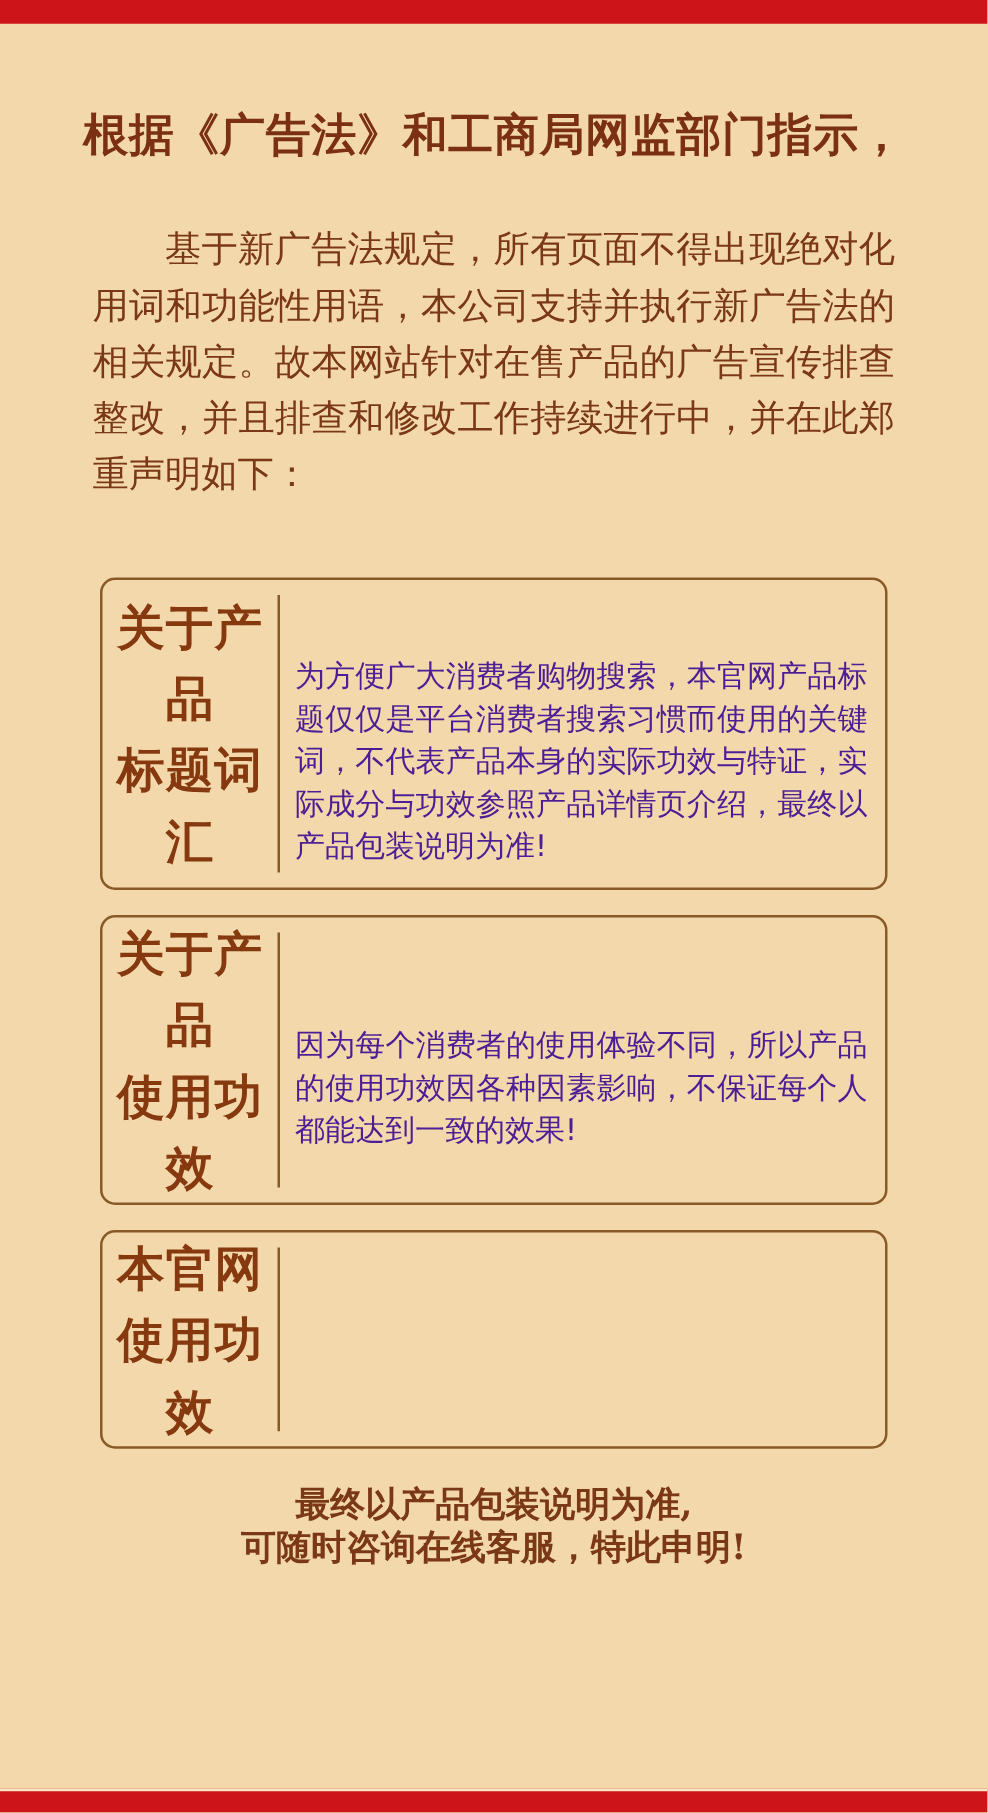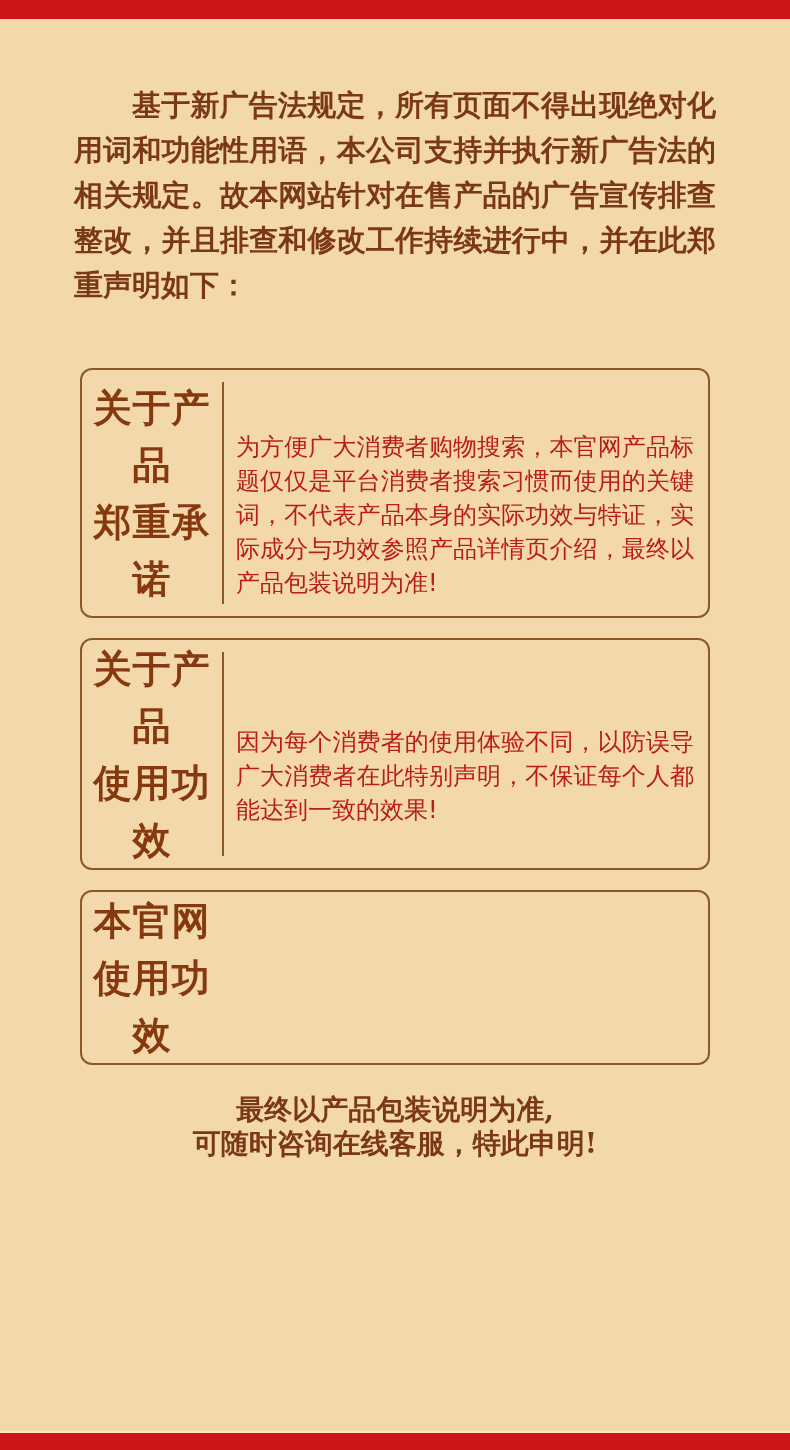--- a/index.html
+++ b/index.html
@@ -33,21 +33,20 @@
     font-size: 36px;
     line-height: 50px;
     font-weight: bold;
     color: #7c3013;
     letter-spacing: 0.5px;
   }
   .title span { display: block; }
   .paragraphs {
     width: 642px;
     margin: 0 auto;
-    font-weight: bold;
   }
   .para {
     margin: 0;
     font-size: 29px;
     line-height: 45px;
     text-align: justify;
     text-indent: 2em;
     color: #7b3817;
   }
   .para-1 { margin-top: 44px; }
@@ -86,69 +85,70 @@
   }
   .box-text {
     flex: 1;
     display: flex;
     align-items: center;
     padding: 16px 14px 16px 12px;
     font-family: "DejaVu Sans", "Liberation Sans", sans-serif;
     font-size: 24px;
     line-height: 34px;
     text-align: justify;
-    color: #b91c1c;
+    color: #4c1d95;
     margin-top: 44px;
   }
   .box-1 { min-height: 190px; }
   .box-2 { min-height: 147px; }
-  .box-3 { min-height: 143px; align-items: flex-end; }
+  .box-3 { min-height: 143px; }
   .footer-note {
     margin-top: 28px;
     text-align: center;
     font-size: 28px;
     font-weight: bold;
     line-height: 34px;
     color: #7b3817;
   }
   .footer-note span { display: block; }
 </style>
 </head>
 <body>
 
 <div class="top-bar"></div>
 
 <h1 class="title">
+  <span>根据《广告法》和工商局网监部门指示，</span>
 </h1>
 
 <div class="paragraphs">
   <p class="para para-1">基于新广告法规定，所有页面不得出现绝对化用词和功能性用语，本公司支持并执行新广告法的相关规定。故本网站针对在售产品的广告宣传排查整改，并且排查和修改工作持续进行中，并在此郑重声明如下：</p>
 </div>
 
 <div class="boxes">
 
   <div class="notice-box box-1 first">
     <div class="box-label">
       <span>关于产品</span>
-      <span>郑重承诺</span>
+      <span>标题词汇</span>
     </div>
     <div class="box-divider"></div>
     <div class="box-text">
       <span>为方便广大消费者购物搜索，本官网产品标题仅仅是平台消费者搜索习惯而使用的关键词，不代表产品本身的实际功效与特证，实际成分与功效参照产品详情页介绍，最终以产品包装说明为准!</span>
     </div>
   </div>
 
   <div class="notice-box box-2">
     <div class="box-label">
       <span>关于产品</span>
       <span>使用功效</span>
     </div>
     <div class="box-divider"></div>
     <div class="box-text">
-      <span>因为每个消费者的使用体验不同，以防误导广大消费者在此特别声明，不保证每个人都能达到一致的效果!</span>
+      <span>因为每个消费者的使用体验不同，所以产品的使用功效因各种因素影响，不保证每个人都能达到一致的效果!</span>
     </div>
   </div>
 
   <div class="notice-box box-3">
     <div class="box-label">
       <span>本官网</span>
       <span>使用功效</span>
     </div>
     <div class="box-divider"></div>
   </div>

